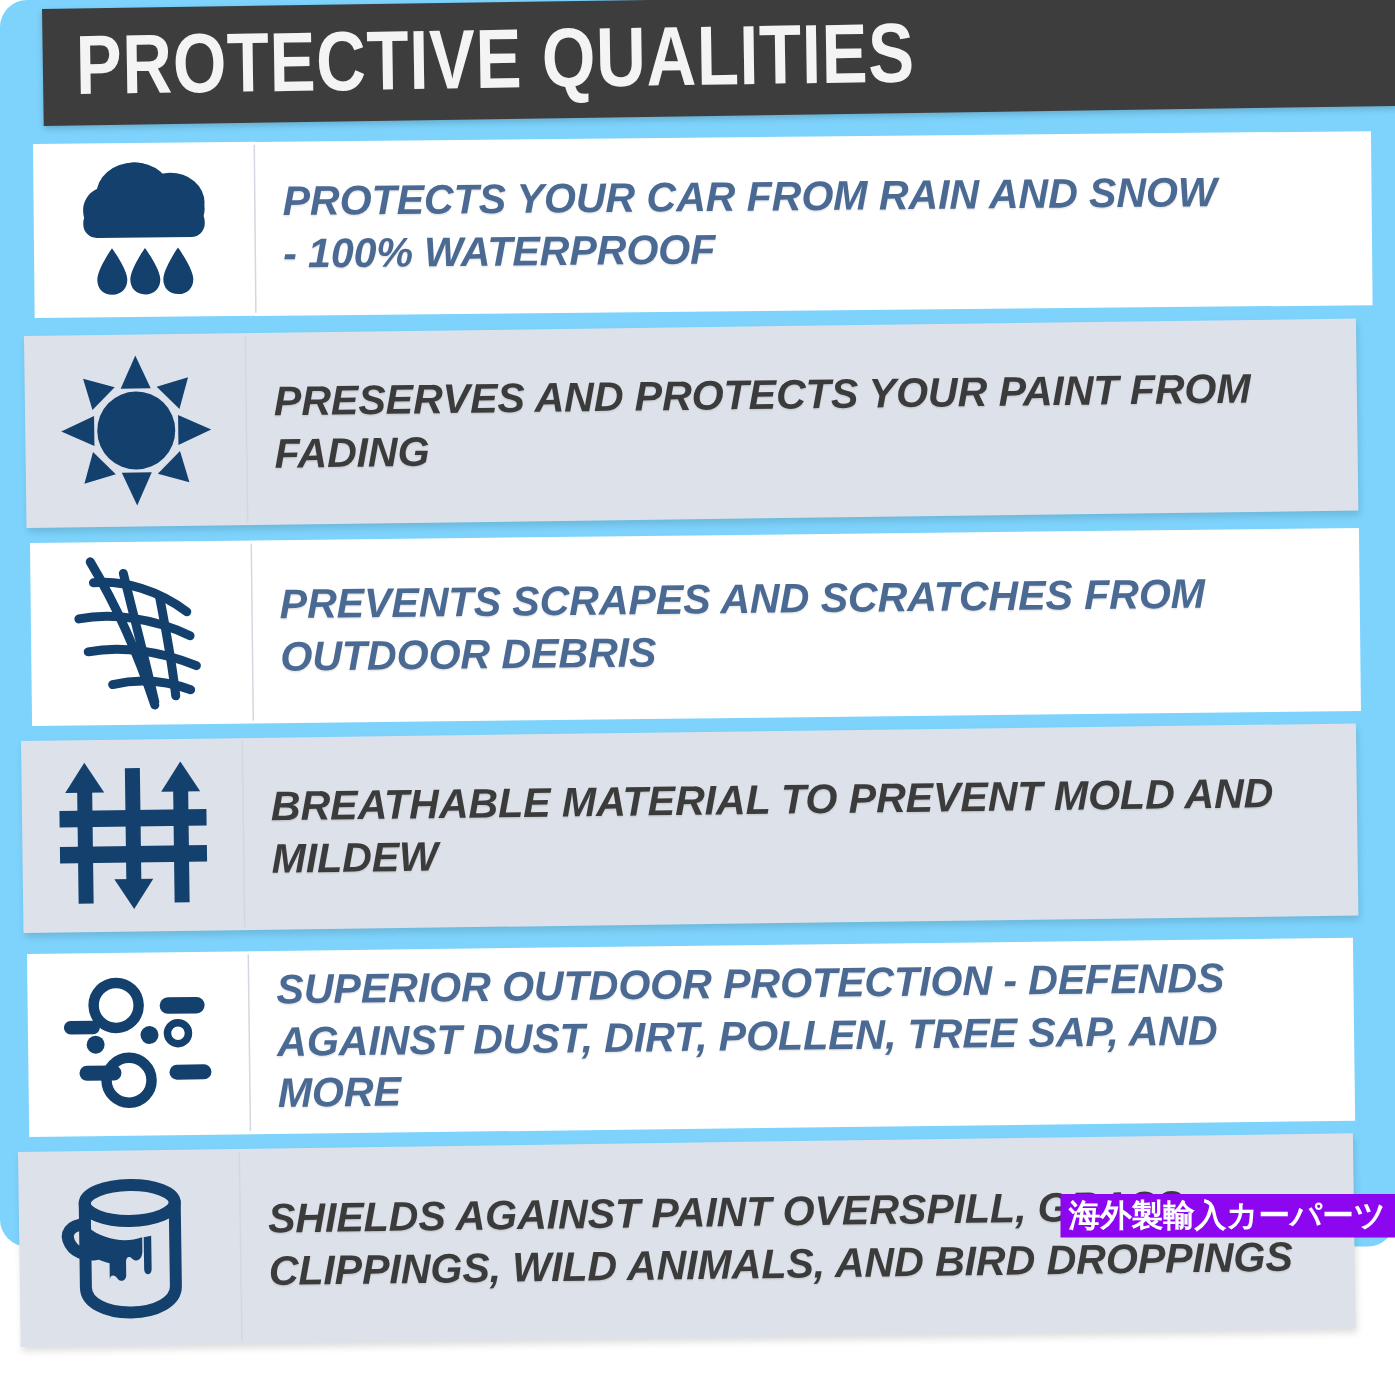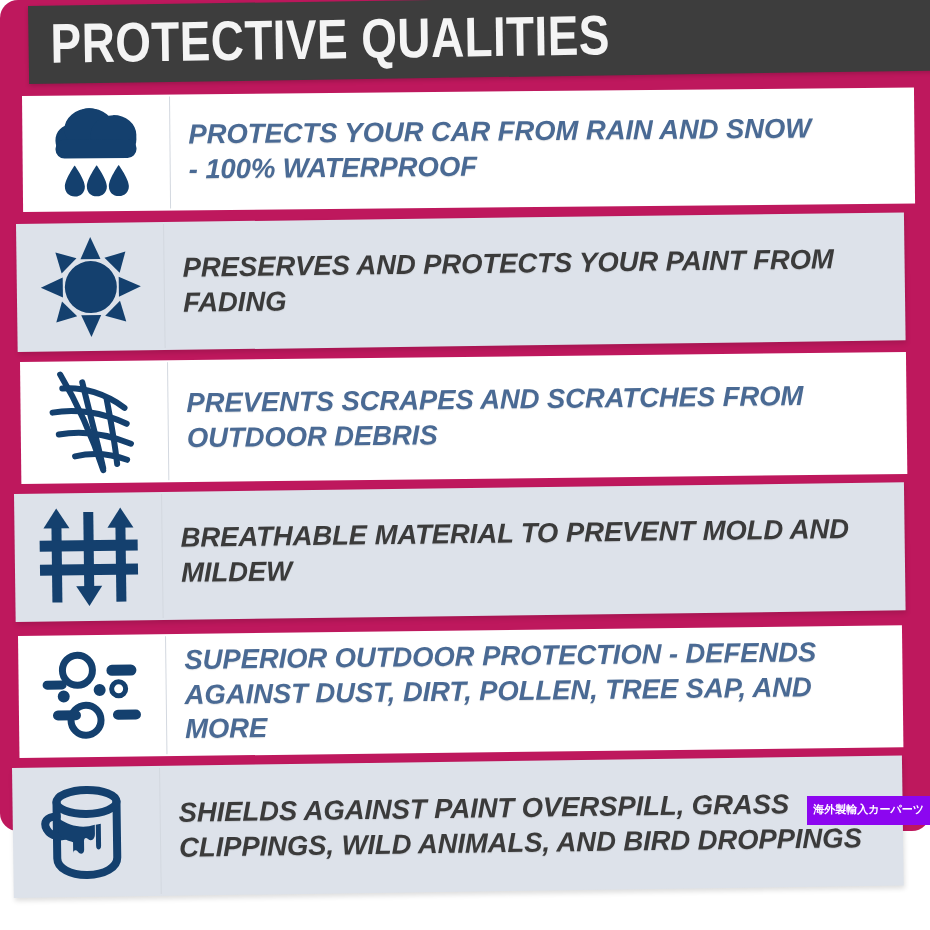--- a/index.html
+++ b/index.html
@@ -10,21 +10,21 @@
   body {
     width: 930px;
     height: 930px;
     overflow: hidden;
     font-family: "Liberation Sans", sans-serif;
   }
   #root {
     position: relative;
     width: 930px;
     height: 831px;
-    background: #be185d;
+    background: #7dd3fc;
     border-radius: 18px;
   }
 
   
   .header-bar {
     position: absolute;
     left: 28px;
     top: 6px;
     width: 912px;
     height: 78px;
@@ -110,21 +110,21 @@
   .svg-icon { display: block; }
 
   
   .watermark {
     position: absolute;
     right: 0px;
     bottom: 6px;
     background: #8c06f0;
     color: #ffffff;
     font-family: "DejaVu Sans", sans-serif;
-    font-size: 11px;
+    font-size: 21px;
     font-weight: bold;
     line-height: 24px;
     padding: 2px 6px 3px 6px;
     letter-spacing: 0px;
     white-space: nowrap;
   }
 </style>
 </head>
 <body>
 

